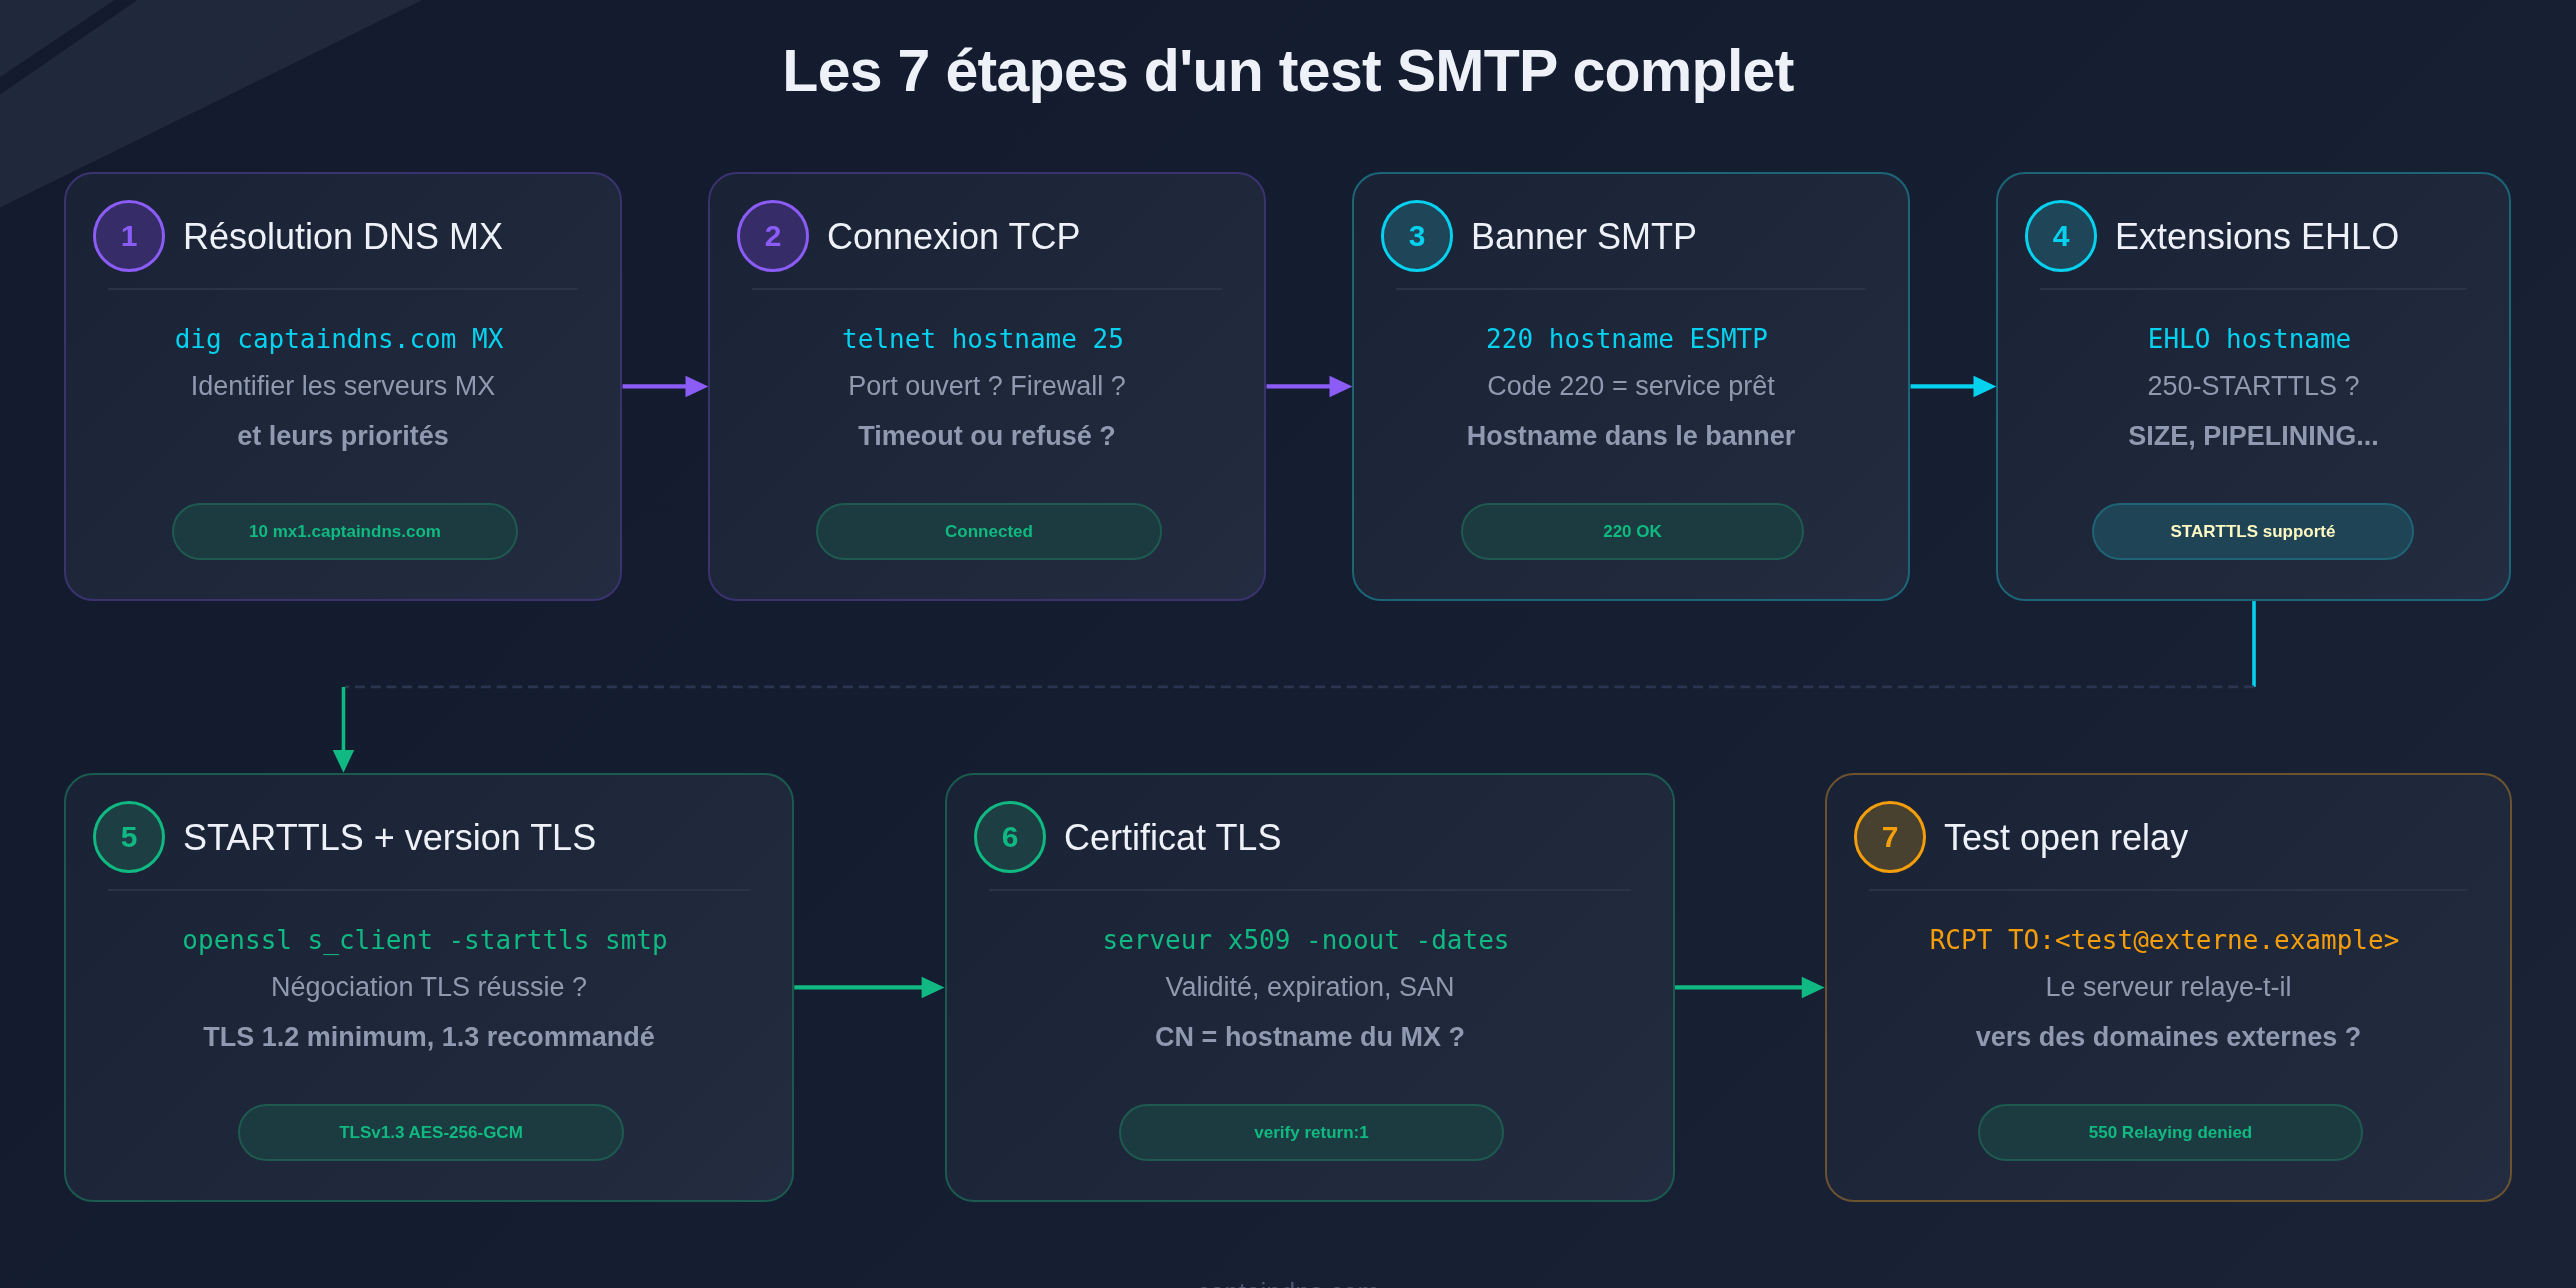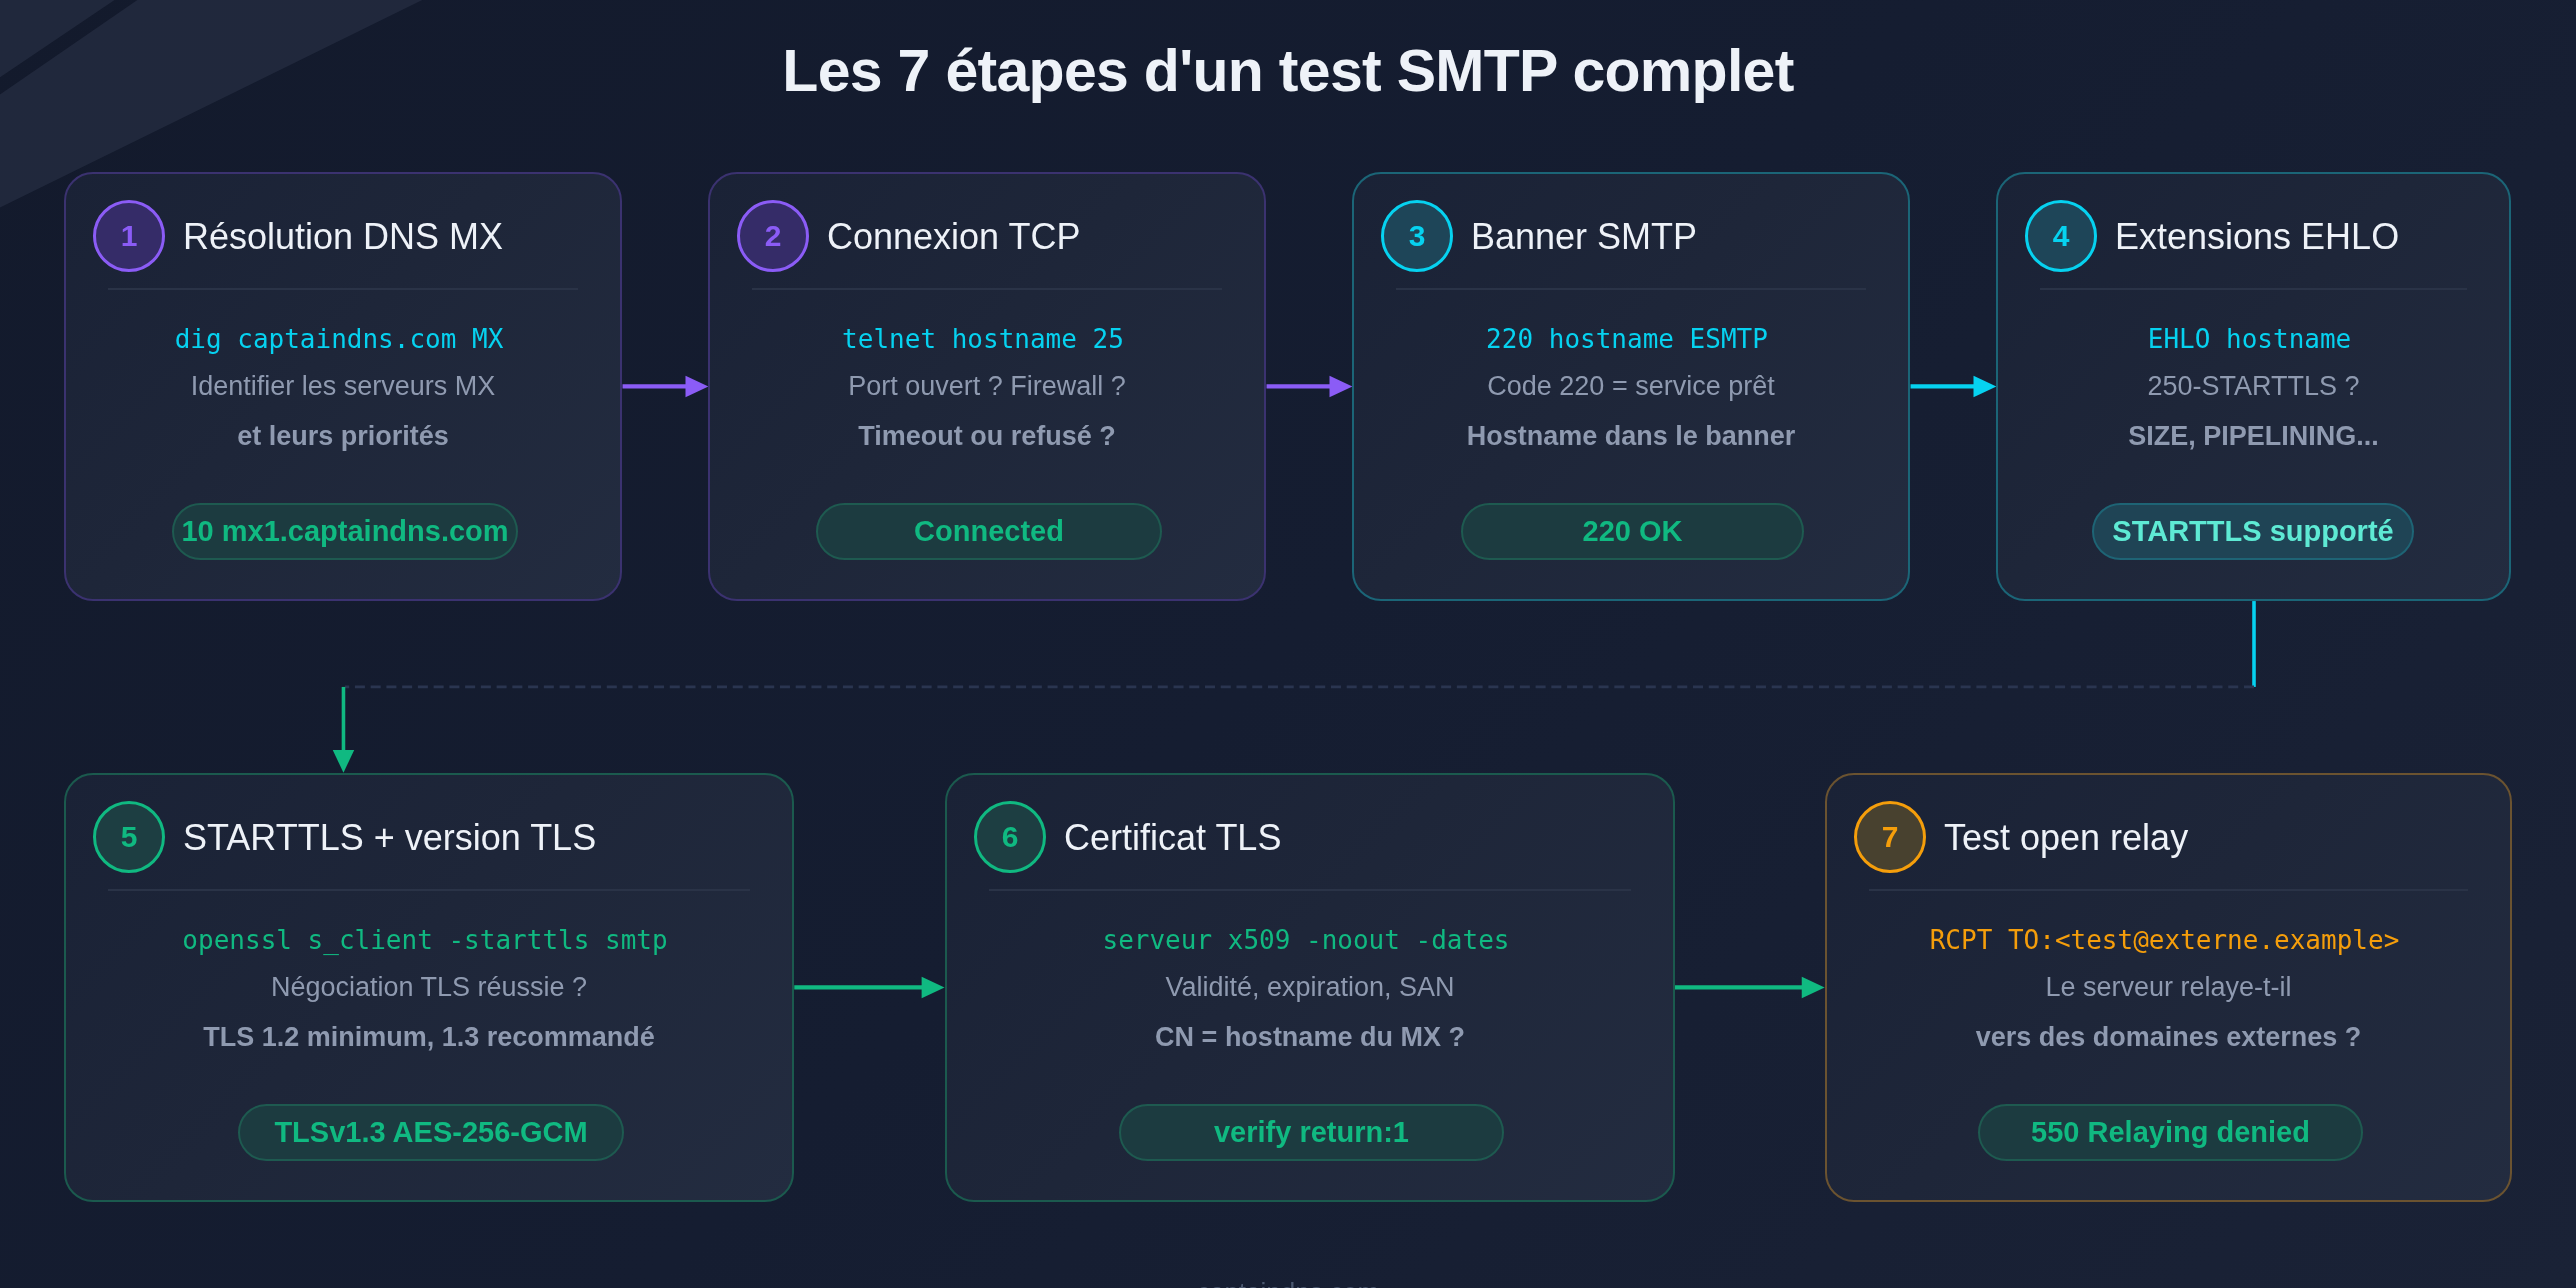--- a/index.html
+++ b/index.html
@@ -44,24 +44,24 @@
   .card .desc {
     position: absolute; left: 0; right: 0; text-align: center;
     font-size: 27px; color: #8f9ab0; white-space: nowrap;
   }
   .card .d1 { top: 197px; }
   .card .d2 { top: 247px; font-weight: bold; }
   .card .pill {
     position: absolute; top: 329px; height: 57px; box-sizing: border-box;
     border-radius: 29px; border: 2.1px solid;
     display: flex; align-items: center; justify-content: center;
-    font-size: 29px; font-weight: 700; white-space: nowrap;
+    font-size: 17px; font-weight: 700; white-space: nowrap;
   }
   .pill.green { background: #1c3b40; border-color: #1e5a50; color: #10b981; }
-  .pill.cyan { background: #1f4455; border-color: #1e6475; color: #5eead4; }
+  .pill.cyan { background: #1f4455; border-color: #1e6475; color: #fef9c3; }
 
   .purple { border-color: #3b3270; }
   .purple .num { border-color: #8b5cf6; background: #352c68; color: #8b5cf6; }
   .teal { border-color: #1b6577; }
   .teal .num { border-color: #06d2f0; background: #1e4558; color: #06d2f0; }
   .green-card { border-color: #1b5a4e; }
   .green-card .num { border-color: #10b981; background: #1d3e42; color: #10b981; }
   .amber { border-color: #6b5330; }
   .amber .num { border-color: #f59e0b; background: #48412f; color: #f59e0b; }
   .code.cyan-t { color: #06d2f0; }

